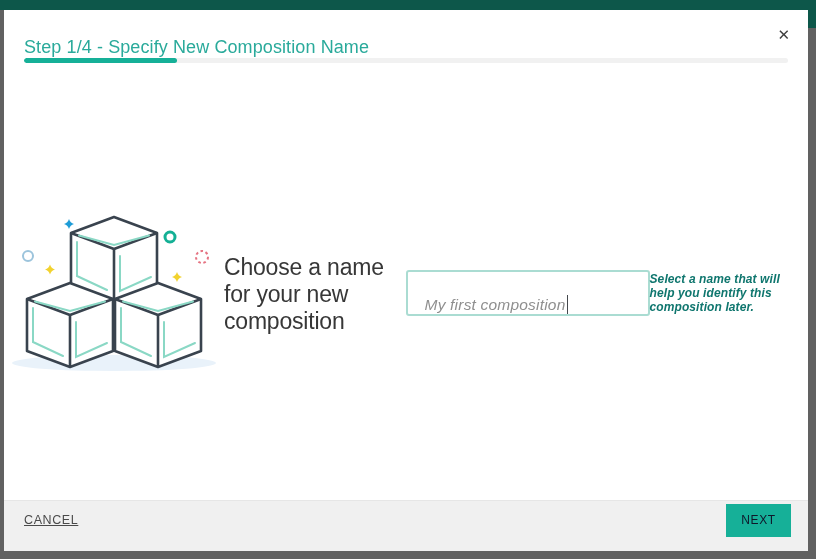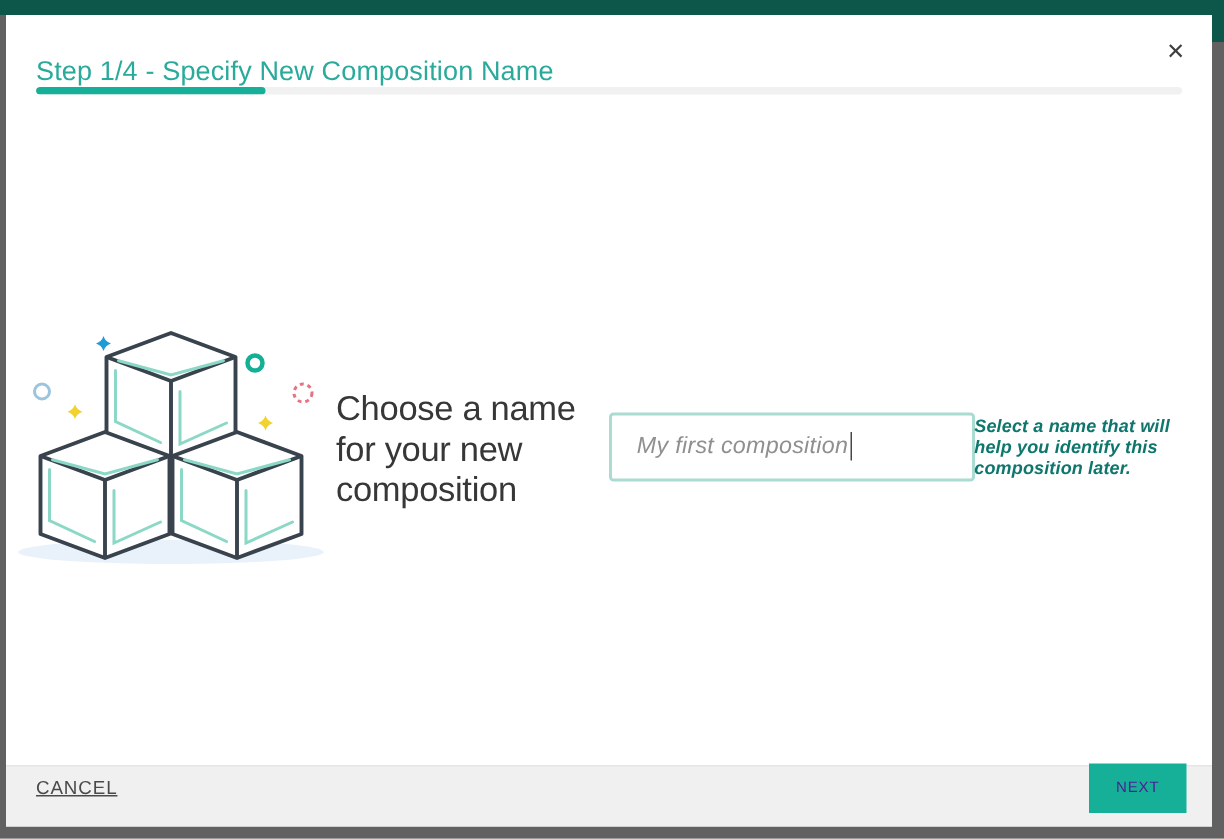--- a/index.html
+++ b/index.html
@@ -21,27 +21,27 @@
   .band-right-patch{position:absolute;right:0;top:10px;width:8px;height:18px;background:var(--header-band);}
   .modal{position:absolute;left:4px;top:10px;right:8px;bottom:8px;background:#ffffff;display:flex;flex-direction:column;}
   .wizard-header{position:relative;height:62px;flex:none;}
   .step-label{position:absolute;left:20px;top:27px;font-size:18px;color:var(--step-text);letter-spacing:.1px;}
   .close-btn{position:absolute;right:16px;top:15px;font-size:15px;color:#3f3f3f;cursor:pointer;line-height:1;padding:2px;background:none;border:none;font-family:inherit;}
   .progress-track{position:absolute;left:20px;top:48px;width:764px;height:5px;border-radius:3px;background:var(--progress-track);overflow:hidden;}
   .progress-fill{height:100%;width:20%;border-radius:3px;background:var(--accent);}
   .content{flex:1;display:flex;flex-direction:row;align-items:center;}
   .illustration{margin-top:13px;width:220px;height:160px;flex:none;}
   .heading{margin-top:17px;font-size:23px;color:var(--heading-text);letter-spacing:-.2px;}
-  .name-box{margin-top:13px;width:533px;height:46px;border:2px solid var(--input-border);border-radius:3px;background:#fff;display:flex;align-items:center;padding-left:17px;cursor:text;}
+  .name-box{margin-top:13px;width:533px;height:46px;border:2px solid var(--input-border);border-radius:3px;background:#fff;display:flex;align-items:flex-end;padding-left:17px;cursor:text;}
   .name-box .value{font-style:italic;font-size:15.5px;color:var(--input-text);letter-spacing:.2px;}
   .caret{display:inline-block;width:1px;height:19px;background:#44484c;margin-left:1px;vertical-align:-4px;}
   .helper{margin-top:14px;font-size:12px;font-style:italic;font-weight:bold;color:#0f766e;letter-spacing:.1px;}
-  .wizard-footer{flex:none;height:41px;background:var(--footer-bg);border-top:1px solid #e6e6e6;display:flex;align-items:center;justify-content:space-between;padding:0 17px 12px 20px;}
+  .wizard-footer{flex:none;height:51px;background:var(--footer-bg);border-top:1px solid #e6e6e6;display:flex;align-items:center;justify-content:space-between;padding:0 17px 12px 20px;}
   .cancel-link{font-size:12.5px;color:#4a4a4a;text-decoration:underline;letter-spacing:.6px;cursor:pointer;}
-  .next-btn{width:65px;height:33px;background:var(--accent);color:#4c1d95;border:none;font-size:10px;letter-spacing:.6px;cursor:pointer;font-family:inherit;}
+  .next-btn{width:65px;height:33px;background:var(--accent);color:#0f172a;border:none;font-size:12px;letter-spacing:.6px;cursor:pointer;font-family:inherit;}
   svg .outline{fill:#ffffff;stroke:#39434e;stroke-width:2.6;stroke-linejoin:round;}
   svg .edge{fill:none;stroke:#39434e;stroke-width:2.6;stroke-linejoin:round;}
   svg .mint{fill:none;stroke:#8ad8c5;stroke-width:2;stroke-linecap:round;}
 </style>
 </head>
 <body>
 
 <div class="page">
   <div class="top-band"></div>
   <div class="band-right-patch"></div>

